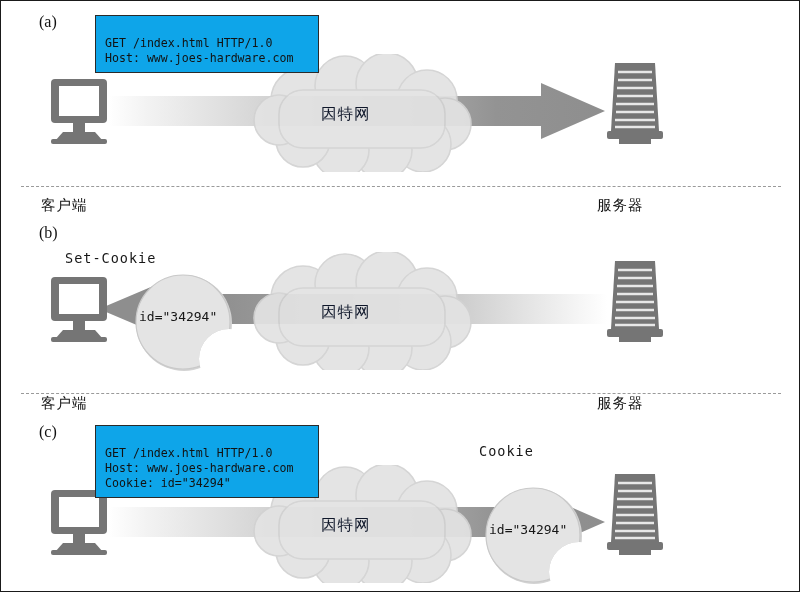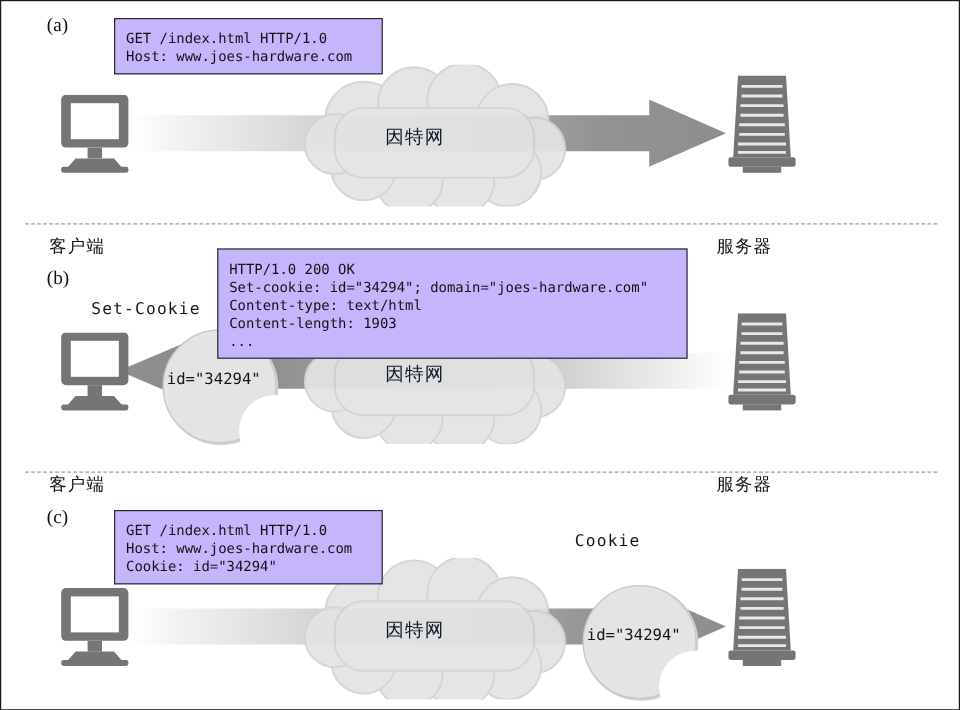--- a/index.html
+++ b/index.html
@@ -27,22 +27,22 @@
   .panel-label{
     position:absolute;
     font-family:"Liberation Serif",serif;
     font-size:16px;color:#111;
   }
 
   
   .msgbox{
     position:absolute;
     border:1.3px solid #2a2a2a;
-    background:#c4b5fd;
-    padding:9px 9px 6px 9px;
+    background:#0ea5e9;
+    padding:20px 9px 6px 9px;
     font-family:"DejaVu Sans Mono","Liberation Mono",monospace;
     font-size:11.6px;
     line-height:1.30;
     color:#121212;
     white-space:pre;
     box-sizing:border-box;
     z-index:30;
   }
 
   
@@ -199,21 +199,21 @@
         <clipPath id="biteB">
           <path d="M-20,-20 H140 V124 H-20 Z M100,86 m-30,0 a30,30 0 1,0 60,0 a30,30 0 1,0 -60,0" clip-rule="evenodd"></path>
         </clipPath>
       </defs>
       <g clip-path="url(#biteB)">
         <circle cx="55" cy="50" r="48" fill="#d3d3d3"></circle>
         <circle cx="54" cy="49" r="47" fill="#e4e4e4" stroke="#c9c9c9" stroke-width="1.2"></circle>
       </g>
     </svg>
     <div class="cookie-text" style="left:138px;top:122px;">id="34294"</div>
-    <div class="cookie-caption" style="left:64px;top:63px;margin-left:11px;">Set-Cookie</div>
+    <div class="cookie-caption" style="left:64px;top:63px;">Set-Cookie</div>
 
     <svg class="endpoint" style="left:48px;top:90px;" width="62" height="66">
       <g fill="#757575">
         <rect x="2" y="0" width="56" height="44" rx="4"></rect>
         <rect x="24" y="44" width="12" height="9"></rect>
         <path d="M6,62 L14,53 L46,53 L54,62 Z"></path>
         <rect x="2" y="60" width="56" height="5" rx="2"></rect>
       </g>
       <rect x="10" y="7" width="40" height="30" fill="#ffffff"></rect>
     </svg>
@@ -231,25 +231,20 @@
         <line x1="12" y1="25" x2="48" y2="25"></line>
         <line x1="12" y1="33" x2="48" y2="33"></line>
         <line x1="11" y1="41" x2="49" y2="41"></line>
         <line x1="11" y1="49" x2="49" y2="49"></line>
         <line x1="10" y1="57" x2="50" y2="57"></line>
         <line x1="10" y1="64" x2="50" y2="64"></line>
       </g>
     </svg>
     <div class="endpoint-label" style="left:596px;top:159px;">服务器</div>
 
-    <div class="msgbox" style="left:180px;top:20px;width:392px;">HTTP/1.0 200 OK
-Set-cookie: id="34294"; domain="joes-hardware.com"
-Content-type: text/html
-Content-length: 1903
-...</div>
   </div>
 
   <div class="panel" id="panel-c">
 
     <div class="panel-label" style="left:38px;top:29px;">(c)</div>
 
     <svg class="arrow" style="left:108px;top:100px;" width="496" height="56">
       <defs>
         <linearGradient id="gradC" x1="0" y1="0" x2="1" y2="0">
           <stop offset="0%" stop-color="#ffffff"></stop>

